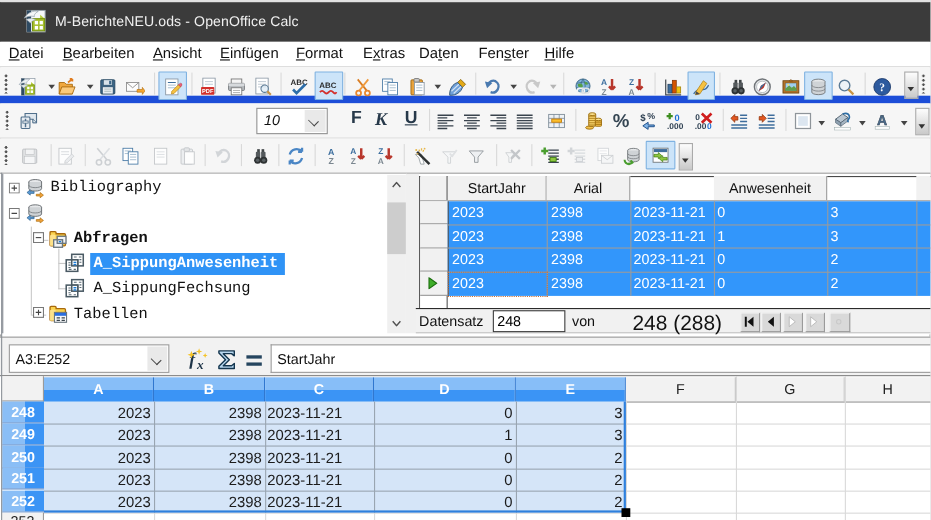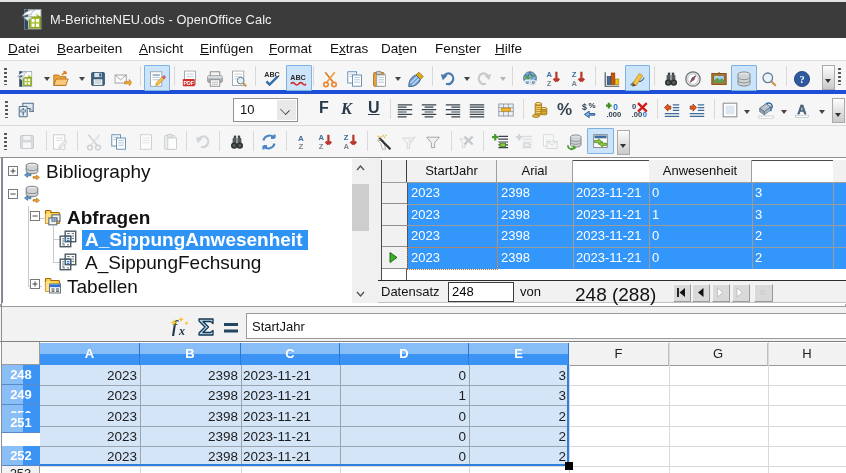--- a/index.html
+++ b/index.html
@@ -3,40 +3,40 @@
 <style>
   html,body{margin:0;padding:0;}
   body{width:846px;height:473px;position:relative;font-family:"Liberation Sans",sans-serif;background:#fff;overflow:hidden;}
   .abs{position:absolute;}
   #titlebar{left:0;top:2px;width:846px;height:36px;background:#3b3b3b;}
   #titlebar .ttext{position:absolute;left:50px;top:0;line-height:36px;color:#f0f0f0;font-size:12.8px;letter-spacing:0.1px;white-space:nowrap;}
   #menubar{left:0;top:38px;width:846px;height:23px;background:#fff;border-bottom:1px solid #dedede;box-sizing:border-box;}
   .mi{position:absolute;top:0;line-height:22px;font-size:13.5px;color:#111;white-space:nowrap;}
   .mi u{text-decoration:underline;}
   .tb{left:0;width:846px;background:#f6f6f6;}
-  #tb1{top:61px;height:33px;border-bottom:4px solid #1d4ed8;box-sizing:border-box;}
+  #tb1{top:61px;height:33px;border-bottom:7px solid #1d4ed8;box-sizing:border-box;}
   #tb2{top:94px;height:32px;border-bottom:1px solid #d9d9d9;box-sizing:border-box;}
   #tb3{top:126px;height:32px;border-bottom:1px solid #8f8f8f;box-sizing:border-box;}
   .ic{position:absolute;top:7px;}
   #tb2 .ic{top:5px;}
   #tb1 svg.ic,#tb2 svg.ic,#tb3 svg.ic3{transform:scale(0.8);}
   .ic3{position:absolute;top:5px;}
   .vsep{position:absolute;top:5px;width:1px;height:20px;background:#d9d9d9;}
   .hl{position:absolute;top:4px;width:26px;height:26px;background:#cce4f9;border:1px solid #7fb2e1;border-radius:1px;box-sizing:border-box;}
   .grip{position:absolute;top:6px;width:3px;height:18px;color:#9a9a9a;
     background-image:radial-gradient(circle,#4f4f4f 1.1px,transparent 1.3px);background-size:3px 4px;}
   .dd{position:absolute;width:0;height:0;border-left:3.5px solid transparent;border-right:3.5px solid transparent;border-top:4px solid #444;top:16px;}
   .combo{position:absolute;top:4px;height:24px;background:#fff;border:1px solid #919191;box-sizing:border-box;font-size:13px;color:#111;}
   .combo .ct{position:absolute;left:6px;top:0;line-height:21px;}
   .combo .cbtn{position:absolute;right:1px;top:1px;bottom:1px;width:19px;background:#e9e9e9;}
   .chev{position:absolute;left:4px;top:6px;width:9px;height:9px;}
   .chev:before{content:"";position:absolute;left:0;top:0;width:7px;height:7px;border-right:1.7px solid #454545;border-bottom:1.7px solid #454545;transform:rotate(45deg) scale(1,0.75);}
   
   #dbpanel{left:0;top:158px;width:846px;height:146px;background:#fff;}
-  .trow{position:absolute;height:22px;font-size:19px;color:#111;white-space:nowrap;}
+  .trow{position:absolute;height:22px;font-size:14px;color:#111;white-space:nowrap;font-family:Liberation Mono, monospace;}
   .tsel{background:#2f93f6;color:#fff;font-weight:bold;}
   
   #grid{position:absolute;left:378px;top:0px;width:468px;height:146px;}
   .ghead{position:absolute;top:2px;height:22px;background:#f1f1f1;font-size:13px;color:#111;text-align:center;line-height:22px;box-sizing:border-box;border-right:1px solid #9e9e9e;}
   .hcell{position:absolute;left:4px;width:25px;background:#f1f1f1;box-sizing:border-box;border-bottom:1px solid #8f8f8f;}
   .nbtn{width:16px;height:16px;background:#d9d9d9;border:1px solid;border-color:#f5f5f5 #9a9a9a #9a9a9a #f5f5f5;box-sizing:content-box;}
   
   #fbar{left:0;top:306px;width:846px;height:35px;background:#f2f2f2;border-top:1px solid #9a9a9a;box-sizing:border-box;}
   
   #sheet{left:0;top:341px;width:846px;height:132px;background:#fff;}
@@ -282,21 +282,21 @@
 </div>
 <div class="abs tb" id="tb2">
   <div class="grip" style="left:5px"></div>
   <svg class="ic" style="left:15px" width="22" height="22" viewBox="0 0 22 22">
     <path d="M7 2.5 L20 2.5 L20 13 L16 13 L16 9 L7 9 Z" fill="#dfe7ee" stroke="#51708c" stroke-width="1.3"></path>
     <path d="M16 13 L20 13 L16 9 Z" fill="#fff" stroke="#51708c" stroke-width="1"></path>
     <rect x="2.5" y="6.5" width="10" height="13" rx="1" fill="#e8edf2" stroke="#51708c" stroke-width="1.3"></rect>
     <line x1="7.5" y1="8.5" x2="7.5" y2="18" stroke="#51708c" stroke-width="1.6"></line>
     <rect x="4.5" y="11" width="6" height="2.4" fill="#fff" stroke="#51708c" stroke-width="1"></rect>
   </svg>
-  <div class="combo" style="left:233px;width:65px;">
+  <div class="combo" style="left:233px;width:65px;font-style:italic;">
     <div class="ct">10</div>
     <div class="cbtn">
         <div class="chev"></div>
       </div>
   </div>
   <div class="abs" style="left:319px;top:5px;font-size:16px;font-weight:bold;color:#27394a;">F</div>
   <div class="abs" style="left:341px;top:5px;font-size:16.5px;font-weight:bold;font-style:italic;font-family:'Liberation Serif',serif;color:#27394a;">K</div>
   <div class="abs" style="left:368px;top:5px;font-size:16px;font-weight:bold;color:#27394a;text-decoration:underline;">U</div>
   <div class="vsep" style="left:390px"></div>
   <svg class="ic" style="left:394px" width="22" height="22" viewBox="0 0 22 22">
@@ -685,20 +685,26 @@
             <path d="M11 3 L11 12" stroke="#dadada" stroke-width="1.8"></path>
           </svg></div>
       <div class="abs nbtn" style="left:376px;top:3px;width:17px;"><svg width="15" height="15" viewBox="0 0 15 15">
             <circle cx="7.5" cy="7.5" r="2" fill="none" stroke="#c9c9c9"></circle>
           </svg></div>
     </div>
   </div>
 </div>
 
 <div class="abs" id="fbar">
+  <div class="abs" style="left:8px;top:6px;width:146px;height:26px;background:#fff;border:1px solid #9a9a9a;box-sizing:border-box;font-size:13px;color:#111;">
+    <div class="abs" style="left:5px;top:5px;">A3:E252</div>
+    <div class="abs" style="right:1px;top:1px;bottom:1px;width:18px;background:#e9e9e9;">
+        <div class="chev" style="left:4px;top:8px;"></div>
+      </div>
+  </div>
   <svg class="abs" style="left:170px;top:9px" width="22" height="22" viewBox="0 0 22 22">
     <text x="2" y="16" font-size="16" font-style="italic" font-weight="bold" font-family="Liberation Serif" fill="#1d3347">f</text>
     <text x="9" y="19" font-size="12" font-style="italic" font-weight="bold" font-family="Liberation Serif" fill="#1d3347">x</text>
     <path d="M4 3 L5 5.5 L7.5 6.5 L5 7.5 L4 10 L3 7.5 L0.5 6.5 L3 5.5 Z" fill="#f5c328"></path>
     <path d="M11 0.5 L11.8 2.8 L14 3.5 L11.8 4.2 L11 6.5 L10.2 4.2 L8 3.5 L10.2 2.8 Z" fill="#f5c328"></path>
     <path d="M16.5 5 L17.1 6.6 L18.7 7.2 L17.1 7.8 L16.5 9.4 L15.9 7.8 L14.3 7.2 L15.9 6.6 Z" fill="#f5c328"></path>
   </svg>
   <svg class="abs" style="left:196px;top:10px" width="20" height="20" viewBox="0 0 20 20">
     <path d="M3 2 L17 2 L17 6.5 L14.5 4.5 L7 4.5 L12.5 10 L7 15.5 L14.5 15.5 L17 13.5 L17 18 L3 18 L3 16 L9 10 L3 4 Z" fill="#b8d8f0" stroke="#14364f" stroke-width="1.3" stroke-linejoin="round"></path>
   </svg>
@@ -721,21 +727,21 @@
   <div class="chdr chsel" style="left:241px;width:99px;">C</div>
   <div class="chdr chsel" style="left:340px;width:129px;">D</div>
   <div class="chdr chsel" style="left:469px;width:100px;">E</div>
   <div class="chdr chnorm" style="left:569px;width:100px;">F</div>
   <div class="chdr chnorm" style="left:669px;width:99px;">G</div>
   <div class="chdr chnorm" style="left:768px;width:78px;border-right:none;">H</div>
 
   <div class="rhdr" style="top:24px;height:20px;line-height:20px;">248</div>
   <div class="rhdr" style="top:44px;height:20px;line-height:20px;">249</div>
   <div class="rhdr" style="top:64px;height:21px;line-height:21px;">250</div>
-  <div class="rhdr" style="top:72px;height:20px;line-height:20px;">251</div>
+  <div class="rhdr" style="top:84px;height:20px;line-height:20px;">251</div>
   <div class="rhdr" style="top:105px;height:20px;line-height:20px;">252</div>
   <div class="abs" style="left:2px;top:125px;width:38px;height:7px;background:#f2f2f2;border-right:1px solid #9a9a9a;box-sizing:border-box;text-align:center;font-size:13px;color:#222;line-height:16px;">253</div>
 
   <div class="abs" style="left:40px;top:24px;width:529px;height:101px;background:#d5e5f8;"></div>
 
   <div class="abs" style="left:569px;top:44px;width:277px;height:1px;background:#d9d9d9;"></div>
   <div class="abs" style="left:569px;top:64px;width:277px;height:1px;background:#d9d9d9;"></div>
   <div class="abs" style="left:569px;top:85px;width:277px;height:1px;background:#d9d9d9;"></div>
   <div class="abs" style="left:569px;top:105px;width:277px;height:1px;background:#d9d9d9;"></div>
   <div class="abs" style="left:40px;top:125px;width:806px;height:1px;background:#d9d9d9;"></div>

